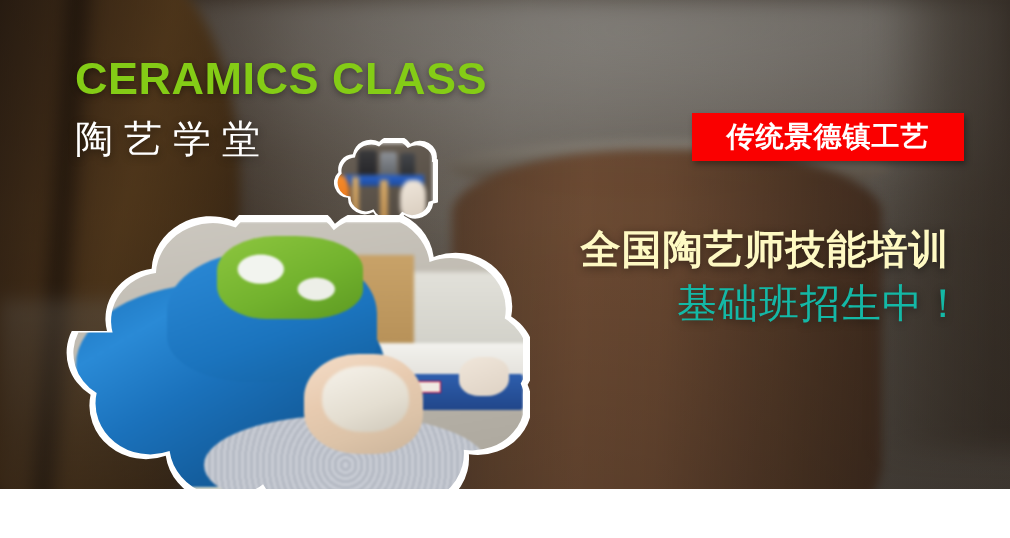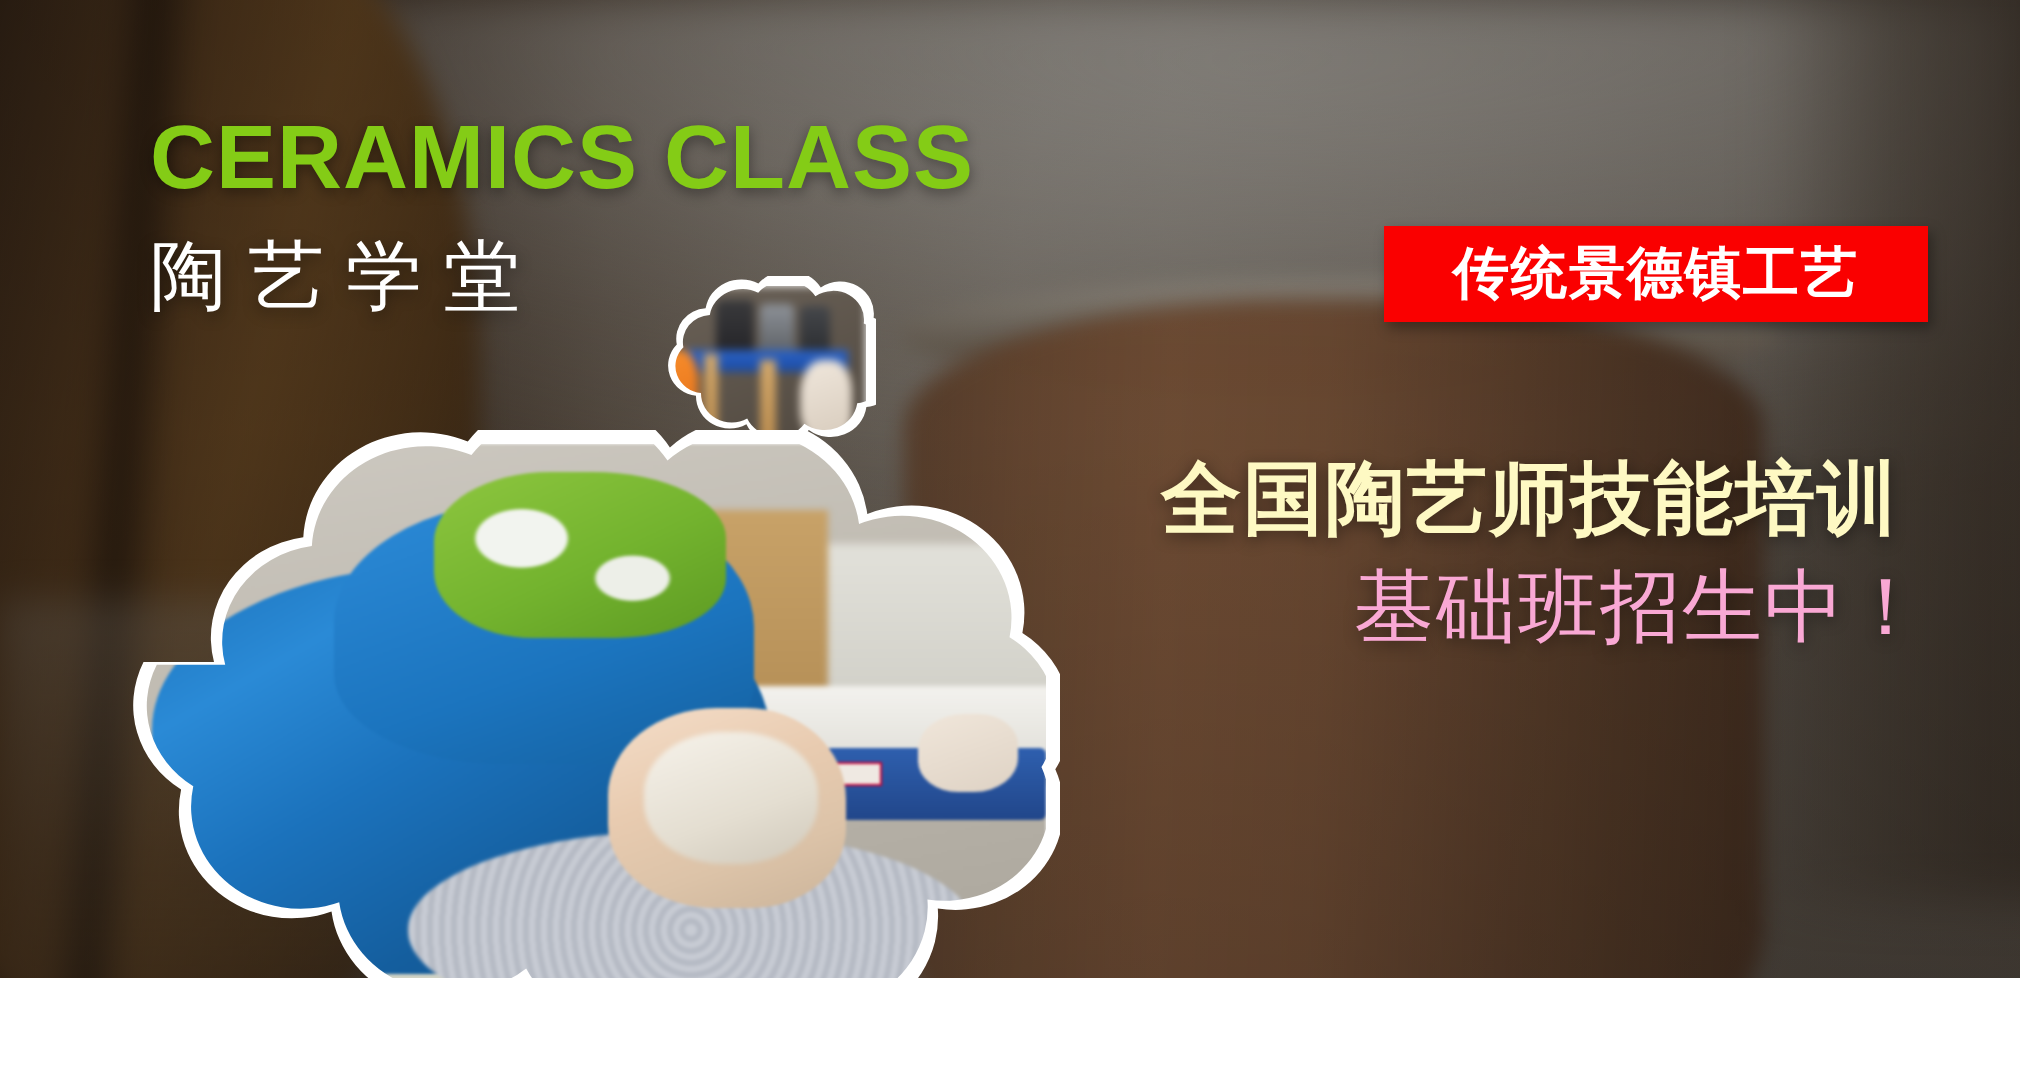--- a/index.html
+++ b/index.html
@@ -184,21 +184,21 @@
     text-shadow:0 2px 8px rgba(0,0,0,.45);
     margin-top:22px;
   }
   .subheadline{
     position:absolute;
     left:566px; top:276px;
     width:398px;
     text-align:right;
     font-size:40px;
     font-weight:400;
-    color:#f9a8d4;
+    color:#14b8a6;
     letter-spacing:1px;
     white-space:nowrap;
     z-index:6;
     text-shadow:0 2px 8px rgba(0,0,0,.45);
   }
 
   .more-btn{
     position:absolute;
     left:756px; top:372px;
     width:197px; height:54px;

